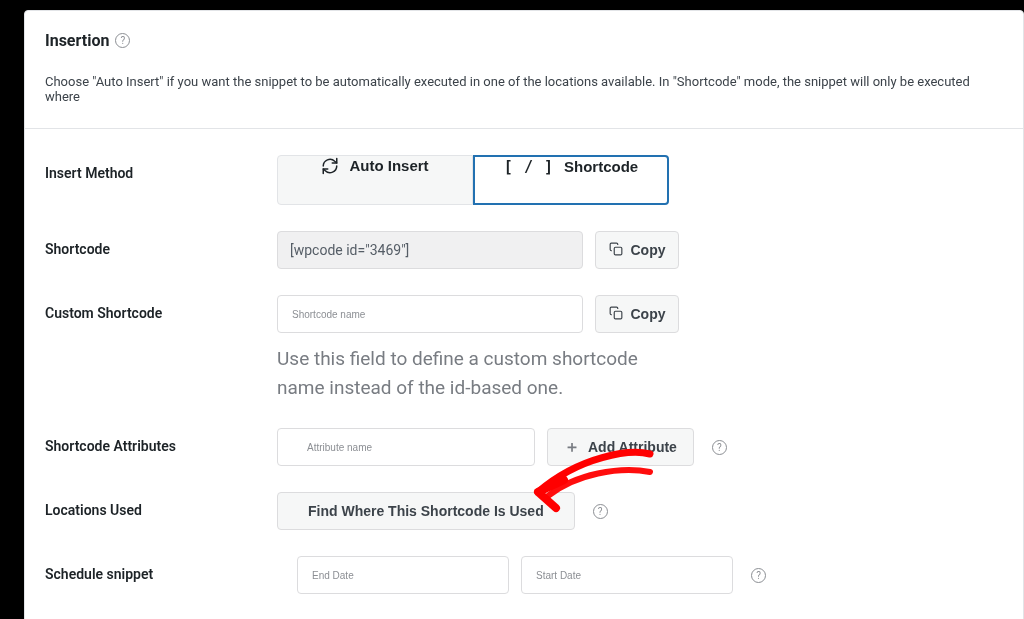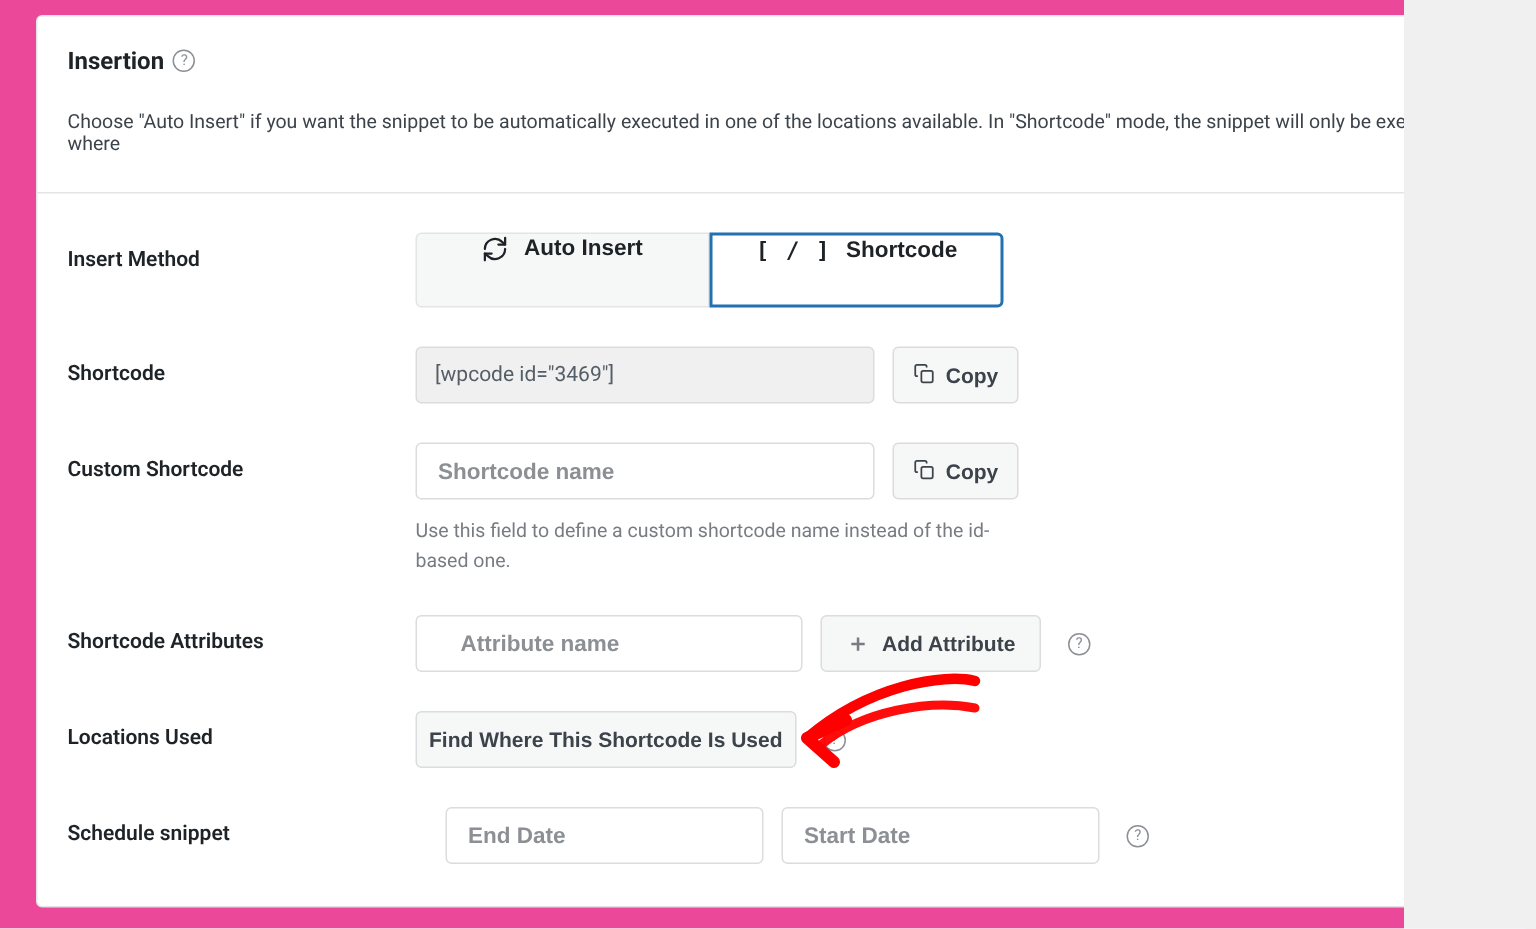--- a/index.html
+++ b/index.html
@@ -4,25 +4,25 @@
 <style>
   * { box-sizing: border-box; }
   html, body {
     margin: 0; padding: 0;
     font-family: -apple-system, BlinkMacSystemFont, "Segoe UI", Roboto, Helvetica, Arial, sans-serif;
     background: #f0f0f1;
     color: #1d2327;
     font-size: 14px;
   }
   .canvas {
-    width: 936px;
+    width: 1024px;
     height: 619px;
     margin: 0;
     position: relative;
-    background: #ec4899;
+    background: #000000;
     padding: 10px 0 0 24px;
     overflow: hidden;
   }
   .panel {
     background: #fff;
     border: 1px solid #e2e4e7;
     border-radius: 4px;
     width: 1000px;
     padding: 0 0 20px 0;
   }
@@ -122,24 +122,23 @@
   }
   .readonly {
     background: #f0f0f1;
     color: #555d66;
   }
   .input-like input {
     border: none;
     outline: none;
     width: 100%;
     height: 100%;
-    font-size: 15px;
+    font-size: 10px;
     color: #3c434a;
     background: transparent;
-    font-weight: bold;
   }
   .input-like input::placeholder { color: #8c8f94; }
   .copy-btn, .sec-btn {
     height: 38px;
     border: 1px solid #dcdcde;
     border-radius: 4px;
     background: #f6f7f7;
     display: flex;
     align-items: center;
     justify-content: center;
@@ -155,26 +154,26 @@
   }
   .hstack {
     display: flex;
     align-items: center;
     gap: 12px;
   }
   .w-sc   { width: 306px; flex: 0 0 306px; }
   .w-copy { width: 84px;  flex: 0 0 84px;  }
   .w-attr { width: 258px; flex: 0 0 258px; padding-left: 27px; }
   .w-addattr { padding: 0 16px; }
-  .w-find { padding: 0 8px; }
+  .w-find { padding: 0 30px; }
   .w-date { width: 212px; flex: 0 0 212px; }
   .note {
     margin-top: 12px;
     color: #787c82;
-    font-size: 13px;
+    font-size: 19px;
     line-height: 1.5;
     max-width: 400px;
   }
   
   .arrow-wrap {
     position: absolute;
     left: 520px;
     top: 444px;
     pointer-events: none;
   }

